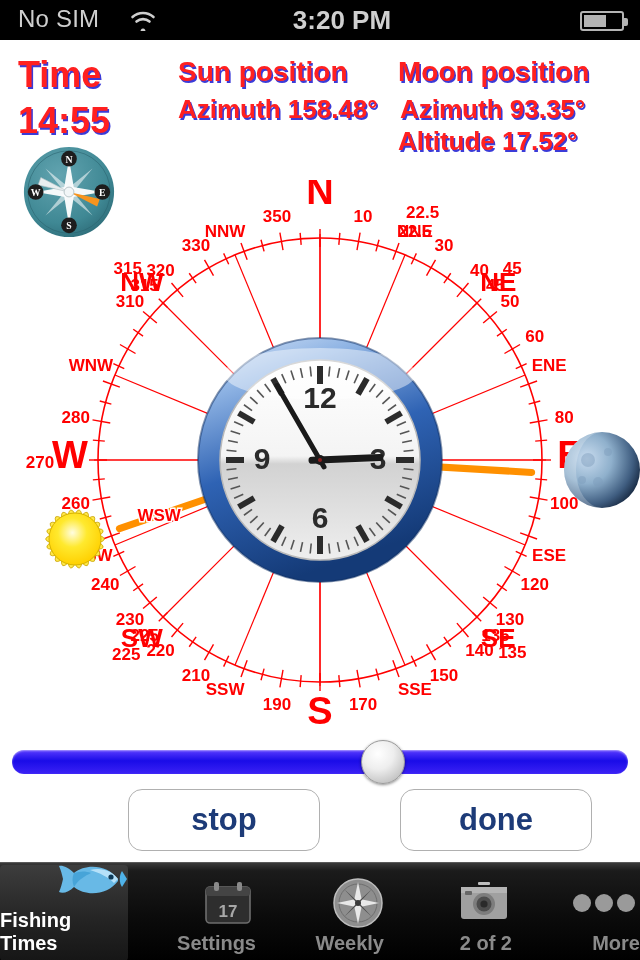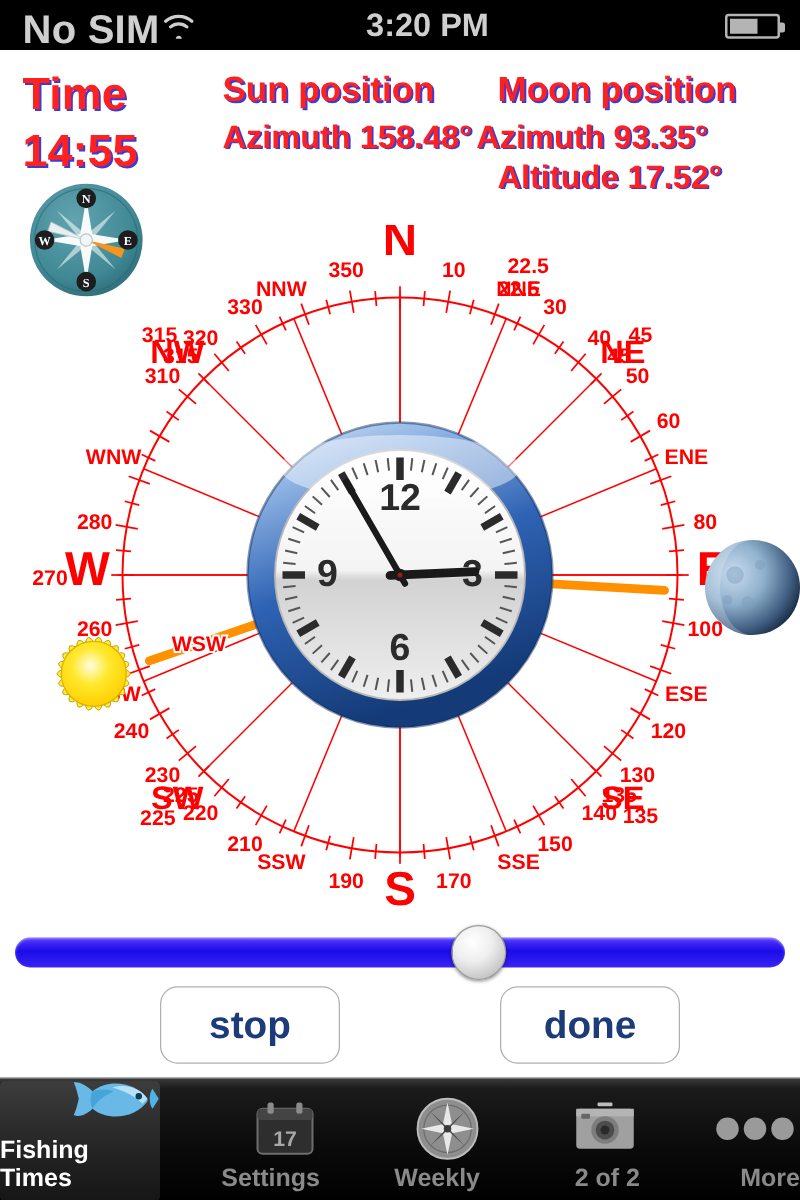--- a/index.html
+++ b/index.html
@@ -3,21 +3,21 @@
 <meta charset="utf-8">
 <style>
   html,body{margin:0;padding:0;background:#fff;}
   body{width:640px;height:960px;overflow:hidden;
        font-family:"Liberation Sans","DejaVu Sans",sans-serif;}
   .screen{position:relative;width:640px;height:960px;background:#fff;}
 
   
   .statusbar{position:absolute;left:0;top:0;width:640px;height:40px;
              background:#000;color:#cfcfcf;}
-  .sb-left{position:absolute;left:18px;top:5px;font-size:32px;font-weight:bold;
+  .sb-left{position:absolute;left:18px;top:5px;font-size:24px;font-weight:normal;
            letter-spacing:.2px;}
   .sb-wifi{position:absolute;left:128px;top:9px;width:30px;height:22px;}
   .sb-time{position:absolute;left:0;top:5px;width:640px;text-align:center;
            font-size:26px;font-weight:bold;padding-left:22px;}
   .sb-batt{position:absolute;right:16px;top:11px;width:44px;height:20px;
            border:2px solid #b4b4b4;border-radius:3px;box-sizing:border-box;}
   .sb-batt:after{content:"";position:absolute;right:-6px;top:5px;width:4px;height:8px;
                  background:#b4b4b4;border-radius:0 2px 2px 0;}
   .sb-batt i{position:absolute;left:2px;top:2px;bottom:2px;width:55%;
              background:#b4b4b4;display:block;}
@@ -25,21 +25,21 @@
   
   .hdr{position:absolute;left:0;top:44px;width:540px;height:120px;}
   .hred{color:#ff2020;text-shadow:1.5px 1.5px 0 #3b3bd8;
         font-weight:bold;white-space:nowrap;}
   .h-time-lab{position:absolute;left:18px;top:10px;font-size:36px;}
   .h-time-val{position:absolute;left:18px;top:56px;font-size:36px;}
   .h-sun-t{position:absolute;left:178px;top:12px;font-size:28px;}
   .h-sun-a{position:absolute;left:178px;top:50px;font-size:26px;}
   .h-sun-l{position:absolute;left:178px;top:82px;font-size:26px;}
   .h-moon-t{position:absolute;left:398px;top:12px;font-size:28px;}
-  .h-moon-a{position:absolute;left:381px;top:50px;font-size:26px;}
+  .h-moon-a{position:absolute;left:400px;top:50px;font-size:26px;}
   .h-moon-l{position:absolute;left:398px;top:82px;font-size:26px;}
 
   
   .compass-ico{position:absolute;left:20px;top:143px;width:98px;height:98px;}
 
   
   .dial{position:absolute;left:0;top:180px;width:640px;height:560px;}
   .dial svg{display:block;}
 
   
@@ -53,21 +53,21 @@
   .slider{position:absolute;left:12px;top:750px;width:616px;height:24px;}
   .sl-track{position:absolute;left:0;top:0;width:616px;height:24px;border-radius:12px;
             background:linear-gradient(#5a3bff,#1a0ce8 45%,#3b22f5);
             box-shadow:inset 0 1px 2px rgba(255,255,255,.5);}
   .sl-knob{position:absolute;top:-10px;width:44px;height:44px;border-radius:50%;
            background:radial-gradient(circle at 38% 30%,#ffffff,#eeeeee 40%,#bdbdbd 85%,#9a9a9a);
            border:1px solid #9a9a9a;box-shadow:0 1px 3px rgba(0,0,0,.45);
            box-sizing:border-box;}
 
   
-  .btn{position:absolute;top:789px;width:144px;height:62px;border-radius:14px;
+  .btn{position:absolute;top:789px;width:192px;height:62px;border-radius:14px;
        background:#fff;border:1.5px solid #b0b0b0;box-sizing:border-box;
        color:#1d3b78;font-size:31px;font-weight:bold;
        display:flex;align-items:center;justify-content:center;}
   .btn-stop{left:128px;}
   .btn-done{left:400px;}
 
   
   .tabbar{position:absolute;left:0;top:862px;width:640px;height:98px;
           background:linear-gradient(#3a3a3a,#1b1b1b 8%,#0b0b0b 55%,#000);
           border-top:1px solid #5a5a5a;}

